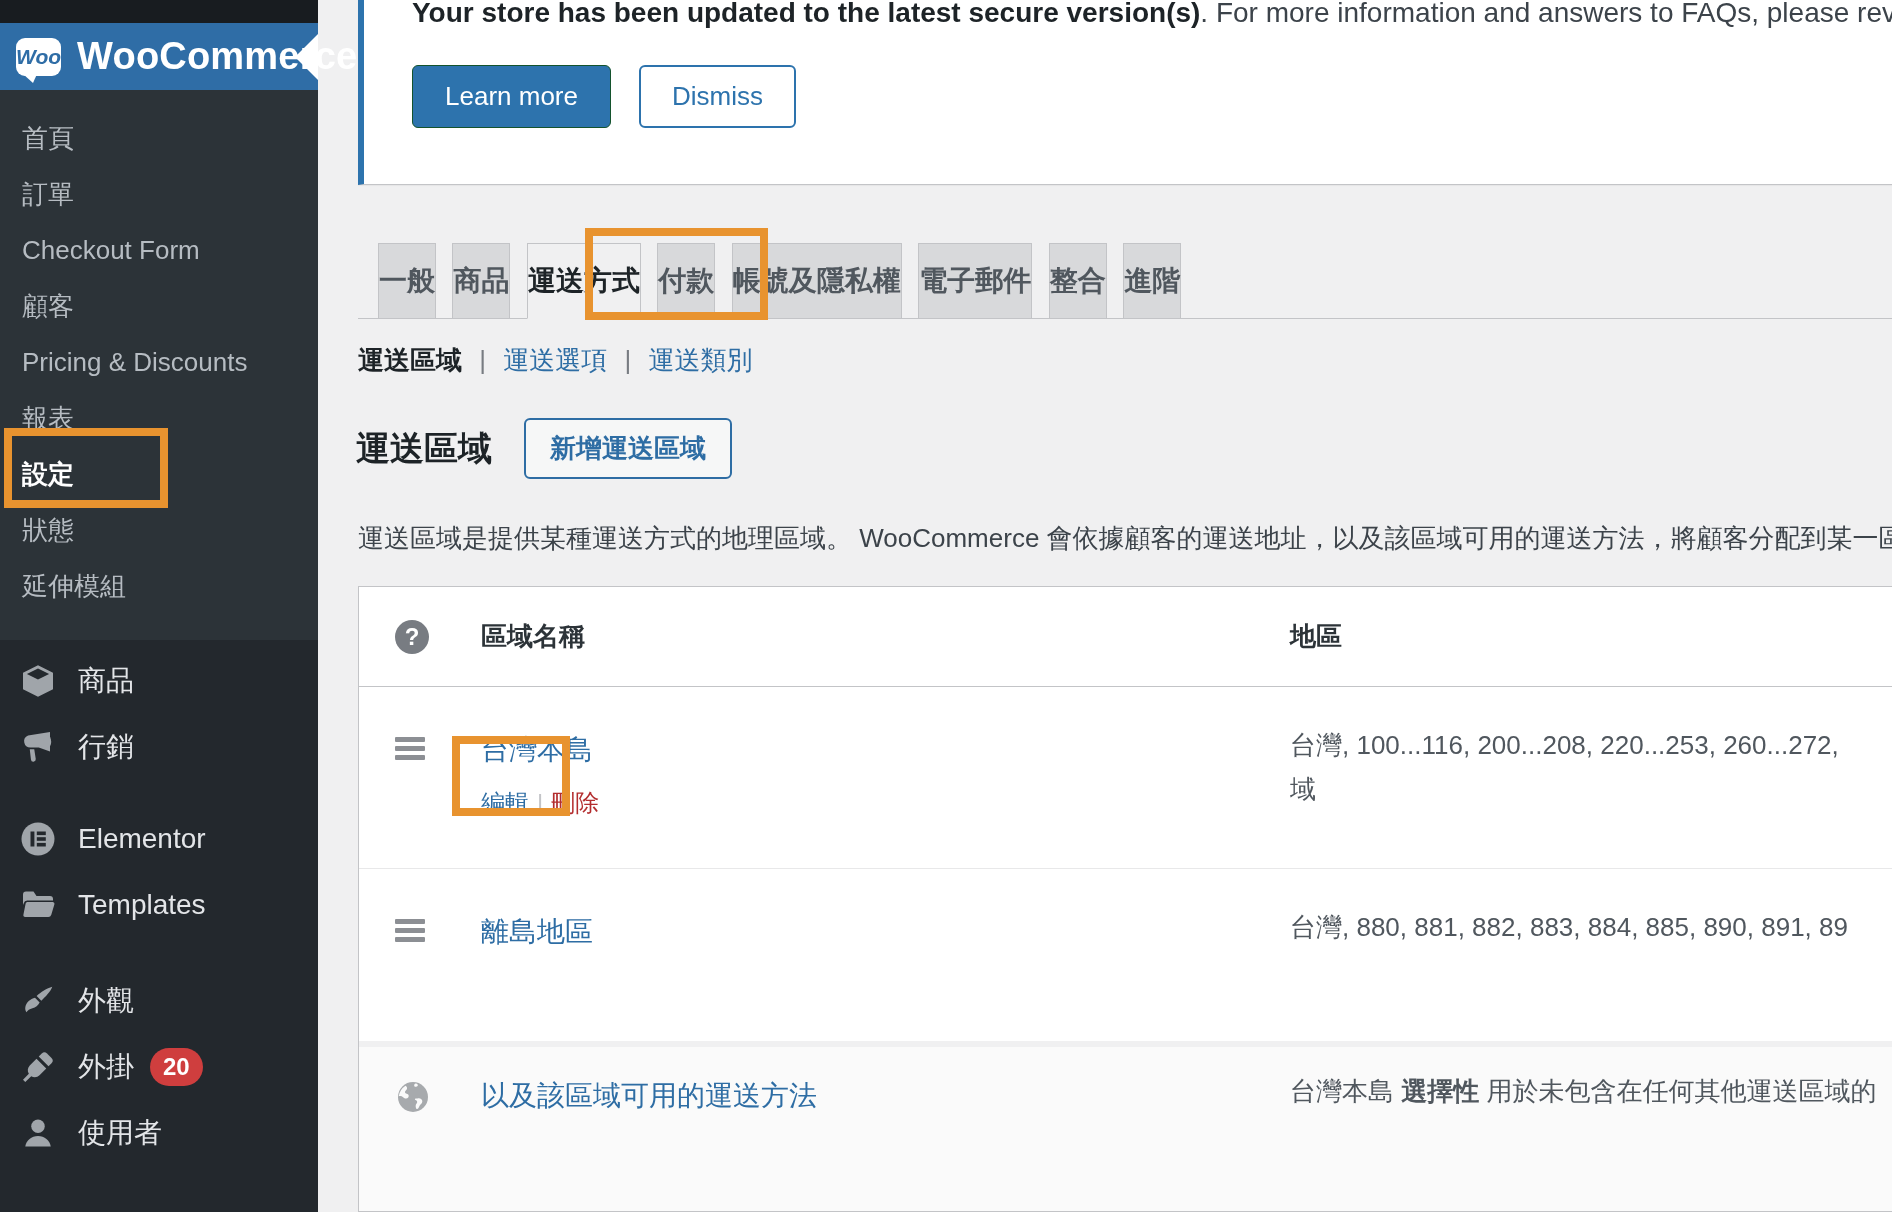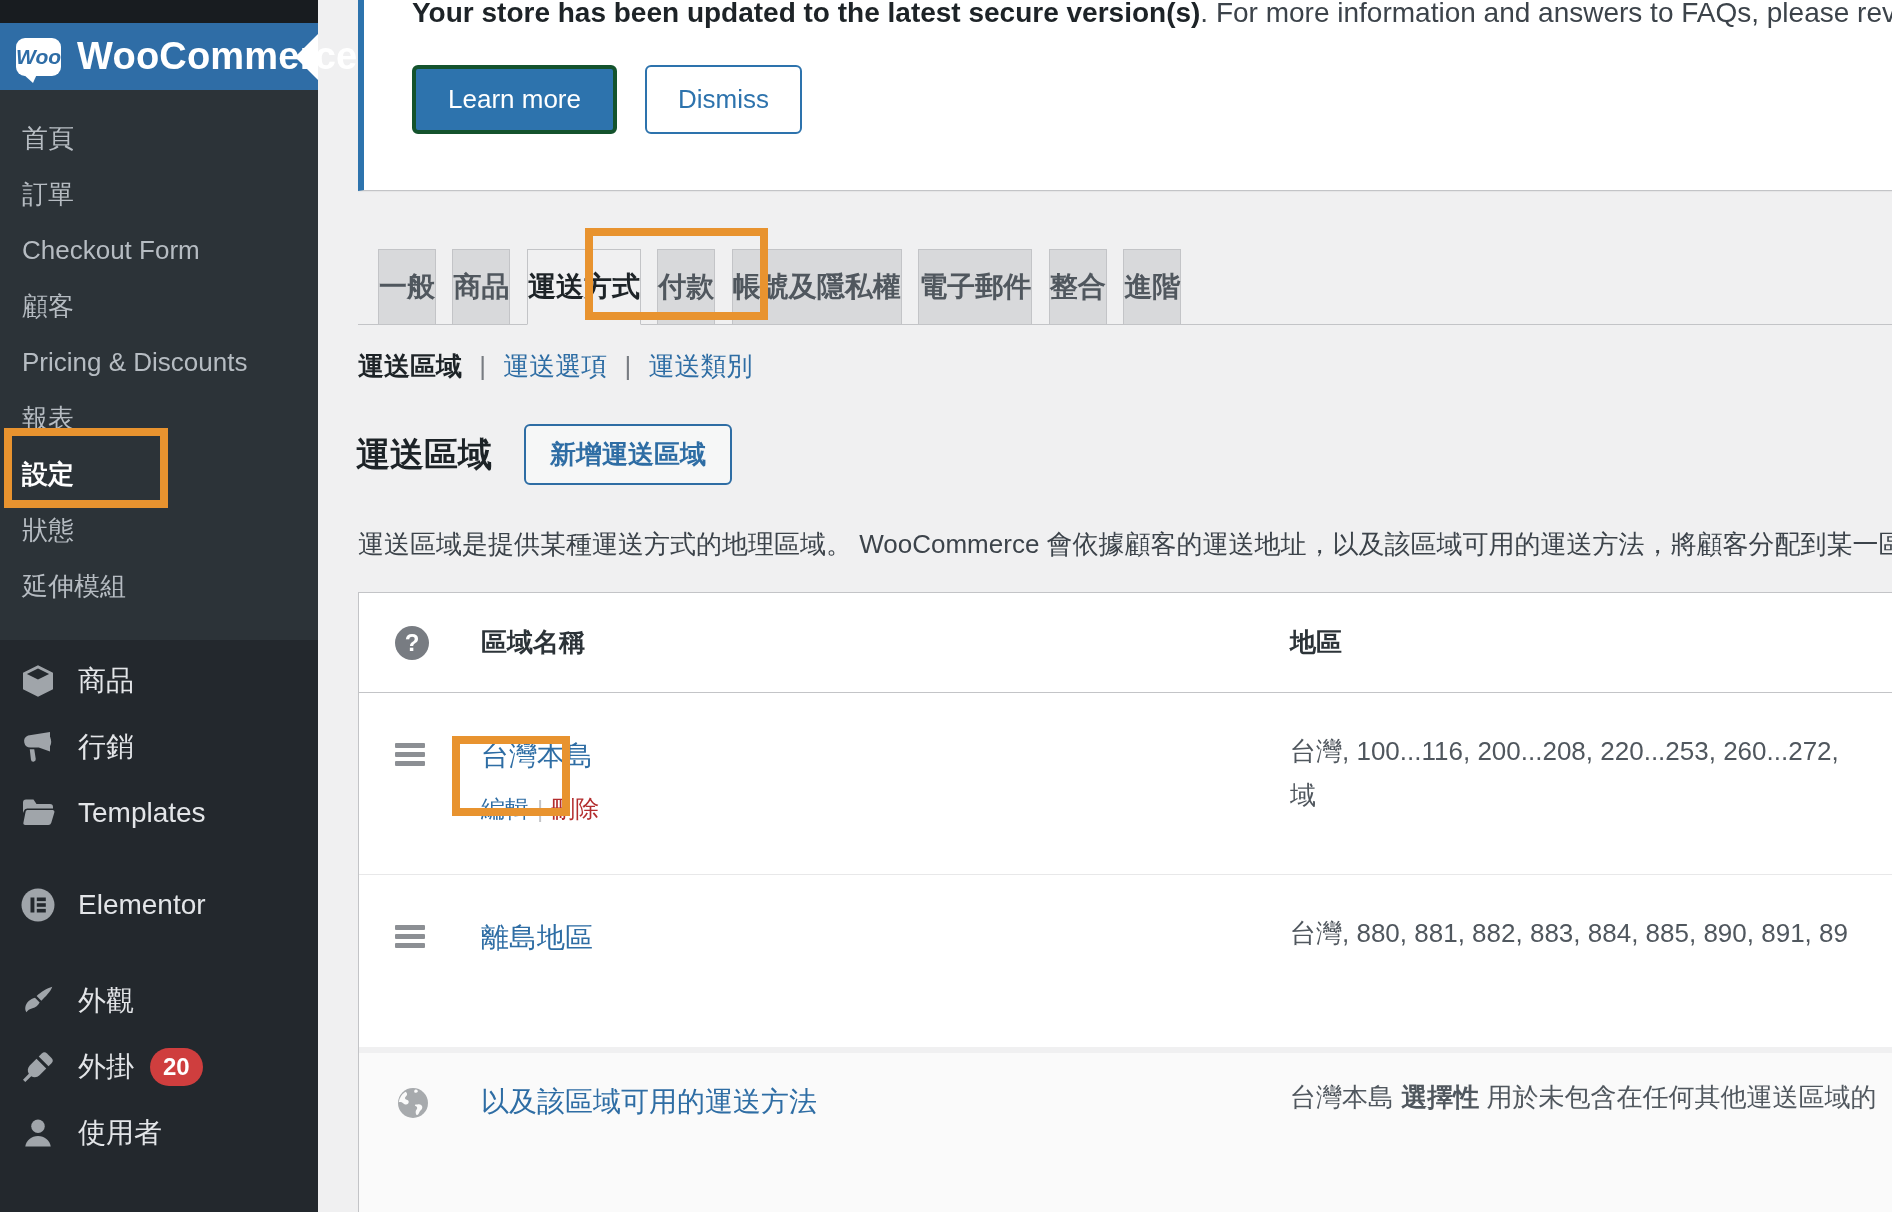--- a/index.html
+++ b/index.html
@@ -32,21 +32,21 @@
 
   
   .main { position:absolute; left:318px; top:0; width:1700px; height:1212px; background:#f0f0f1; }
 
   .notice { position:relative; margin-left:40px; margin-top:-40px; width:1600px;
     background:#fff; border:1px solid #c3c4c7; border-left:6px solid #2d73ad;
     padding:34px 0 56px 48px; box-shadow:0 1px 1px rgba(0,0,0,.04); }
   .notice-text { font-size:28px; line-height:36px; color:#3c434a; white-space:nowrap; }
   .notice-text b { color:#1d2327; }
   .notice-buttons { margin-top:34px; display:flex; gap:28px; }
-  .btn-primary { background:#2d73ad; color:#fff; border:4px solid #14532d; border-radius:6px;
+  .btn-primary { background:#2d73ad; color:#fff; border:1px solid #14532d; border-radius:6px;
     font-size:26px; padding:15px 32px; cursor:pointer; font-family:inherit; }
   .btn-secondary { background:#fff; color:#2d73ad; border:2px solid #2d73ad; border-radius:6px;
     font-size:26px; padding:14px 31px; cursor:pointer; font-family:inherit; }
 
   .tab-bar { margin:58px 0 0 40px; width:1600px; border-bottom:1px solid #c3c4c7; padding-left:20px; }
   .tab { display:inline-block; background:#d8d9db; border:1px solid #c3c4c7; border-bottom:none;
     color:#50575e; font-size:28px; font-weight:bold; padding:18px 0; margin-right:12px;
     margin-bottom:-1px; cursor:pointer; position:relative; }
   .tab.active { background:#f0f0f1; color:#1d2327; border-bottom:1px solid #f0f0f1; }
 
@@ -131,40 +131,40 @@
       <span class="mi-icon">
         <svg viewBox="0 0 24 24">
             <path d="M20 2v13l-7.5-2.6H7a4.2 4.2 0 01-1.6-8.1L20 2z"></path>
             <path d="M6.5 13.5h3l1 6.5a1.6 1.6 0 01-3.2.3l-.8-6.8z"></path>
             <ellipse cx="18.2" cy="8.5" rx="2.6" ry="4.2"></ellipse>
           </svg>
       </span>
       <span>行銷</span>
     </div>
 
-    <div class="menu-item">
-      <span class="mi-icon">
-        <svg viewBox="0 0 24 24">
-            <path d="M2 5a2 2 0 012-2h5l2 3h9a2 2 0 012 2v1H4.8a2.4 2.4 0 00-2.3 1.8L2 12V5z"></path>
-            <path d="M4.8 10h16.9a1.3 1.3 0 011.2 1.7l-2.1 7A2 2 0 0118.9 20H3.6a1.3 1.3 0 01-1.3-1.6l1.4-7A1.3 1.3 0 014.8 10z"></path>
-          </svg>
-      </span>
-      <span>Templates</span>
-    </div>
     <div class="menu-item gap-top">
       <span class="mi-icon">
         <svg viewBox="0 0 24 24">
             <circle cx="12" cy="12" r="11"></circle>
             <rect x="7" y="7" width="2.6" height="10" fill="#23282d"></rect>
             <rect x="11.2" y="7" width="6" height="2.4" fill="#23282d"></rect>
             <rect x="11.2" y="10.8" width="6" height="2.4" fill="#23282d"></rect>
             <rect x="11.2" y="14.6" width="6" height="2.4" fill="#23282d"></rect>
           </svg>
       </span>
       <span>Elementor</span>
+    </div>
+    <div class="menu-item">
+      <span class="mi-icon">
+        <svg viewBox="0 0 24 24">
+            <path d="M2 5a2 2 0 012-2h5l2 3h9a2 2 0 012 2v1H4.8a2.4 2.4 0 00-2.3 1.8L2 12V5z"></path>
+            <path d="M4.8 10h16.9a1.3 1.3 0 011.2 1.7l-2.1 7A2 2 0 0118.9 20H3.6a1.3 1.3 0 01-1.3-1.6l1.4-7A1.3 1.3 0 014.8 10z"></path>
+          </svg>
+      </span>
+      <span>Templates</span>
     </div>
 
     <div class="menu-item gap-top-lg">
       <span class="mi-icon">
         <svg viewBox="0 0 24 24">
             <path d="M21.5 2.5c-3.5 1-7.8 3.6-10.4 6.2l3.1 3.1c2.6-2.6 6.3-6 7.3-9.3z"></path>
             <path d="M10 9.8L13.1 13c-1 1.9-2.7 3.3-4.8 3.8-1.9.5-3.2 1.4-4 2.7-.7-1-1-2.3-.7-3.7.5-2.9 3.3-5.2 6.4-6z"></path>
           </svg>
       </span>
       <span>外觀</span>

